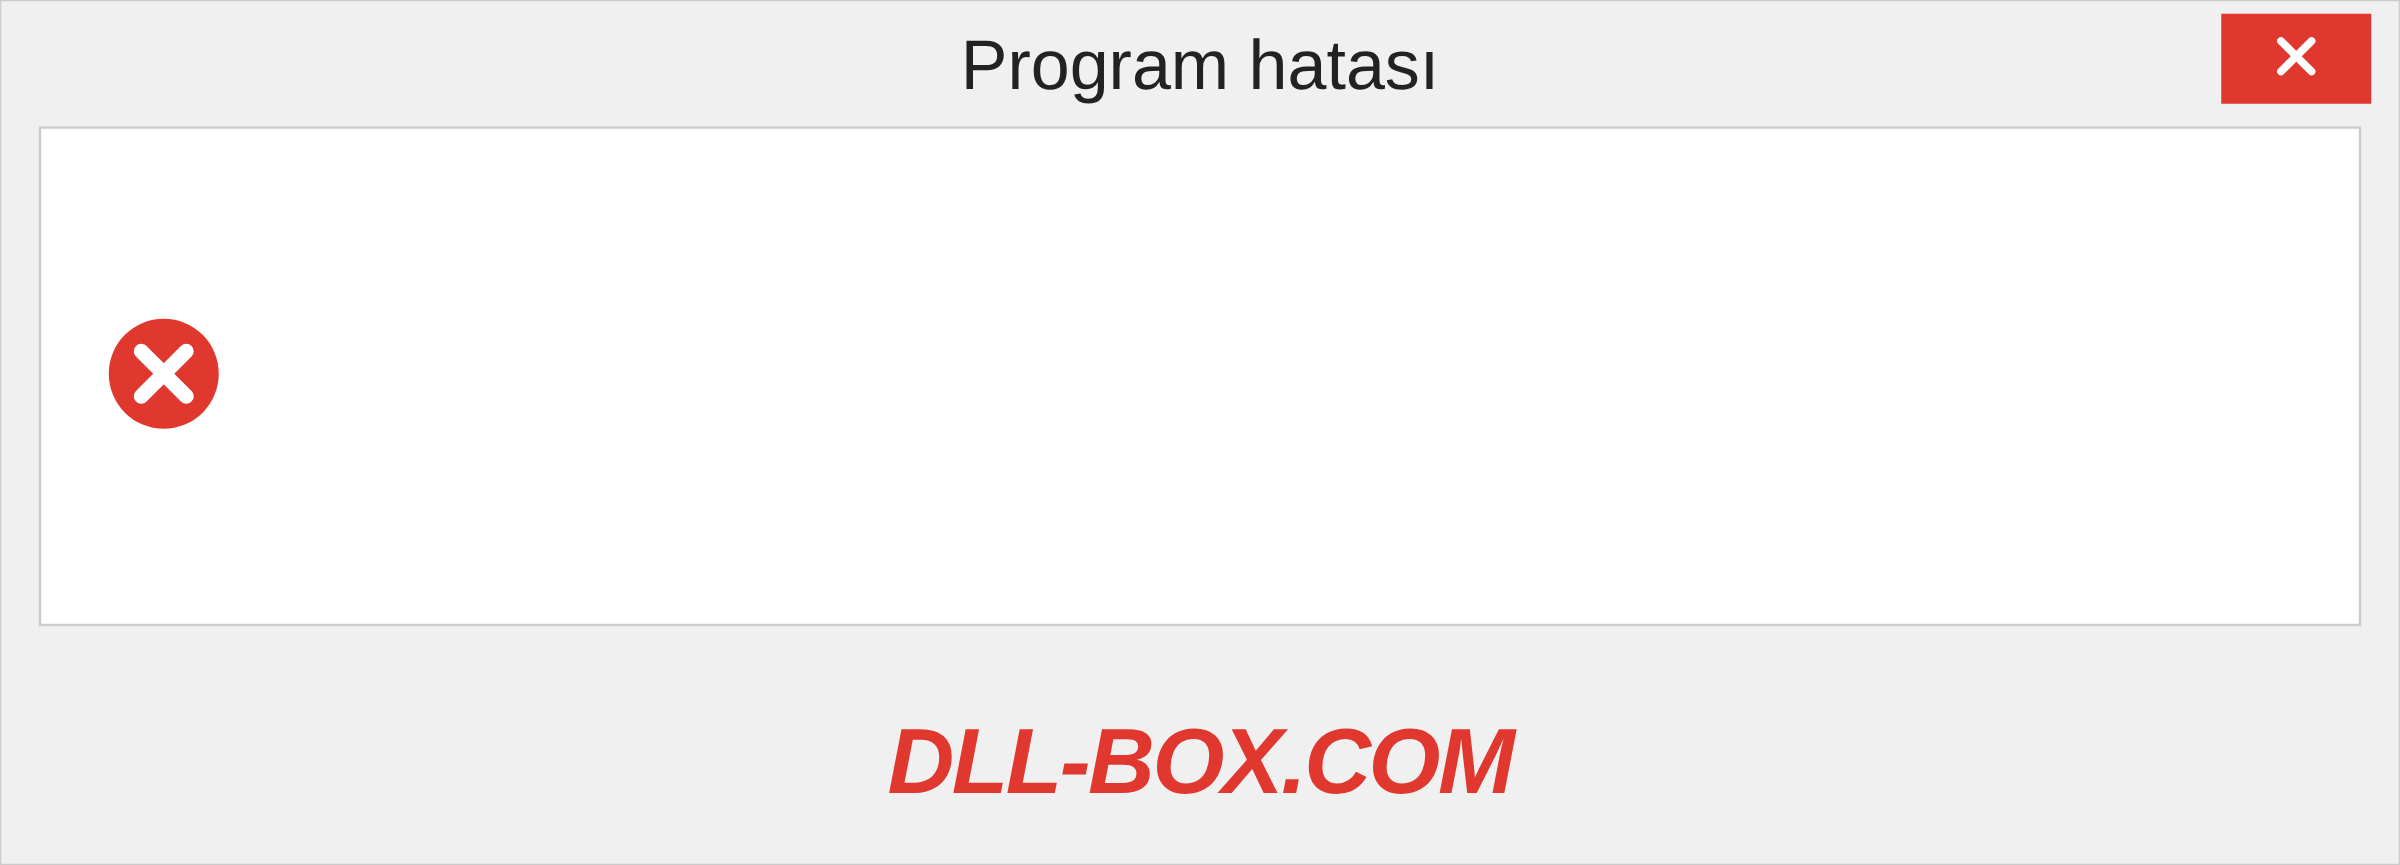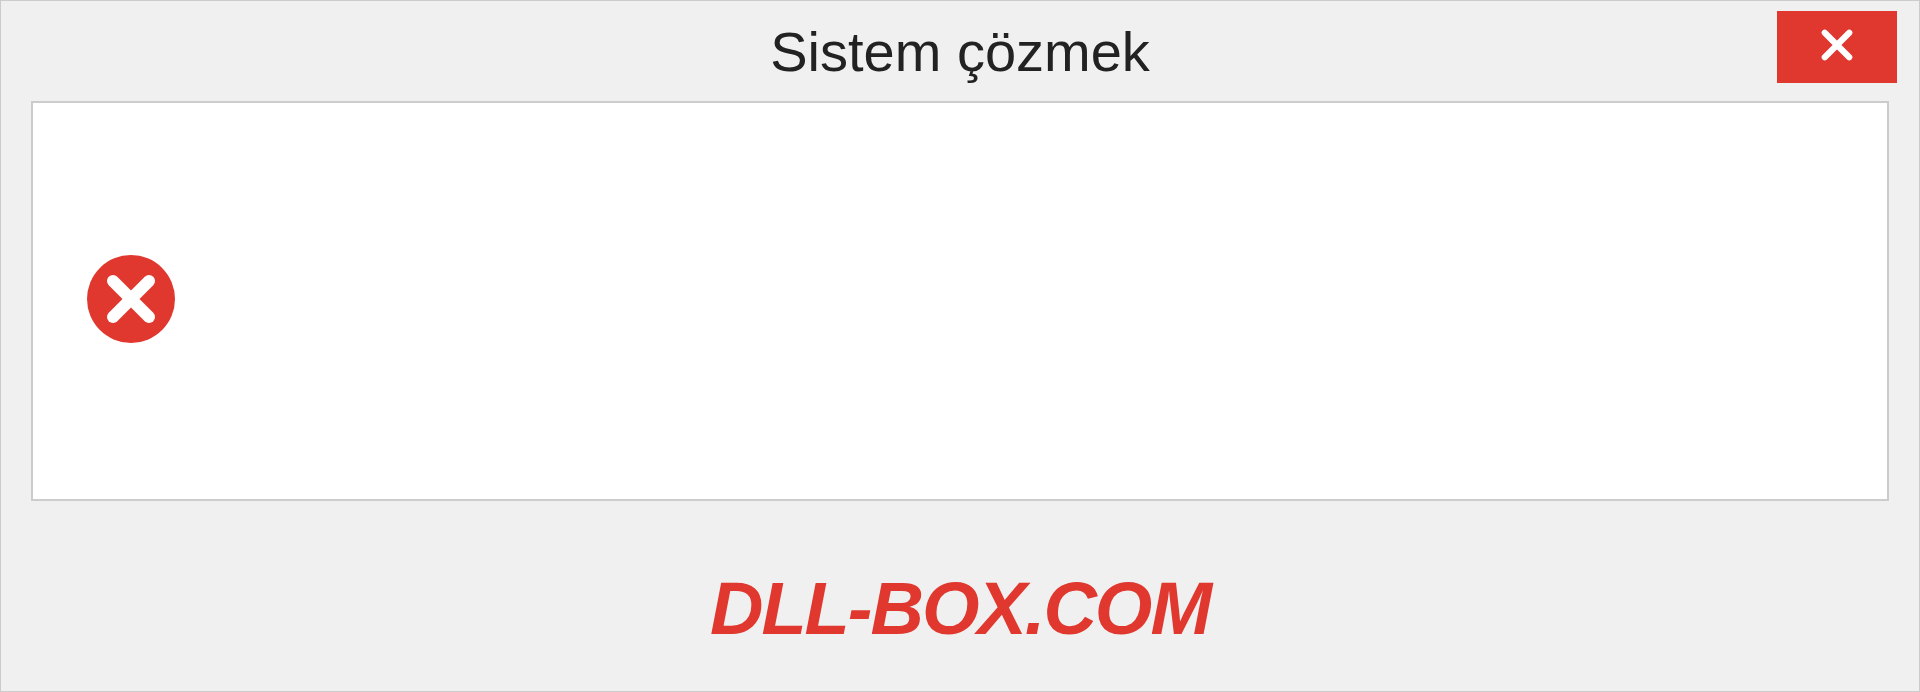--- a/index.html
+++ b/index.html
@@ -106,21 +106,21 @@
       align-items: center;
       justify-content: center;
       cursor: pointer;
     }
   </style>
 </head>
 <body>
 
 <div class="dialog">
   <div class="title-bar">
-    <span class="title-text">Sistem çözmek</span>
+    <span class="title-text">Program hatası</span>
     <div class="close-button">
       <span>
         <svg viewBox="0 0 24 24" fill="none" stroke="#ffffff" stroke-width="3.5" stroke-linecap="round">
           <line x1="5" y1="5" x2="19" y2="19"></line>
           <line x1="19" y1="5" x2="5" y2="19"></line>
         </svg>
       </span>
     </div>
   </div>
 

